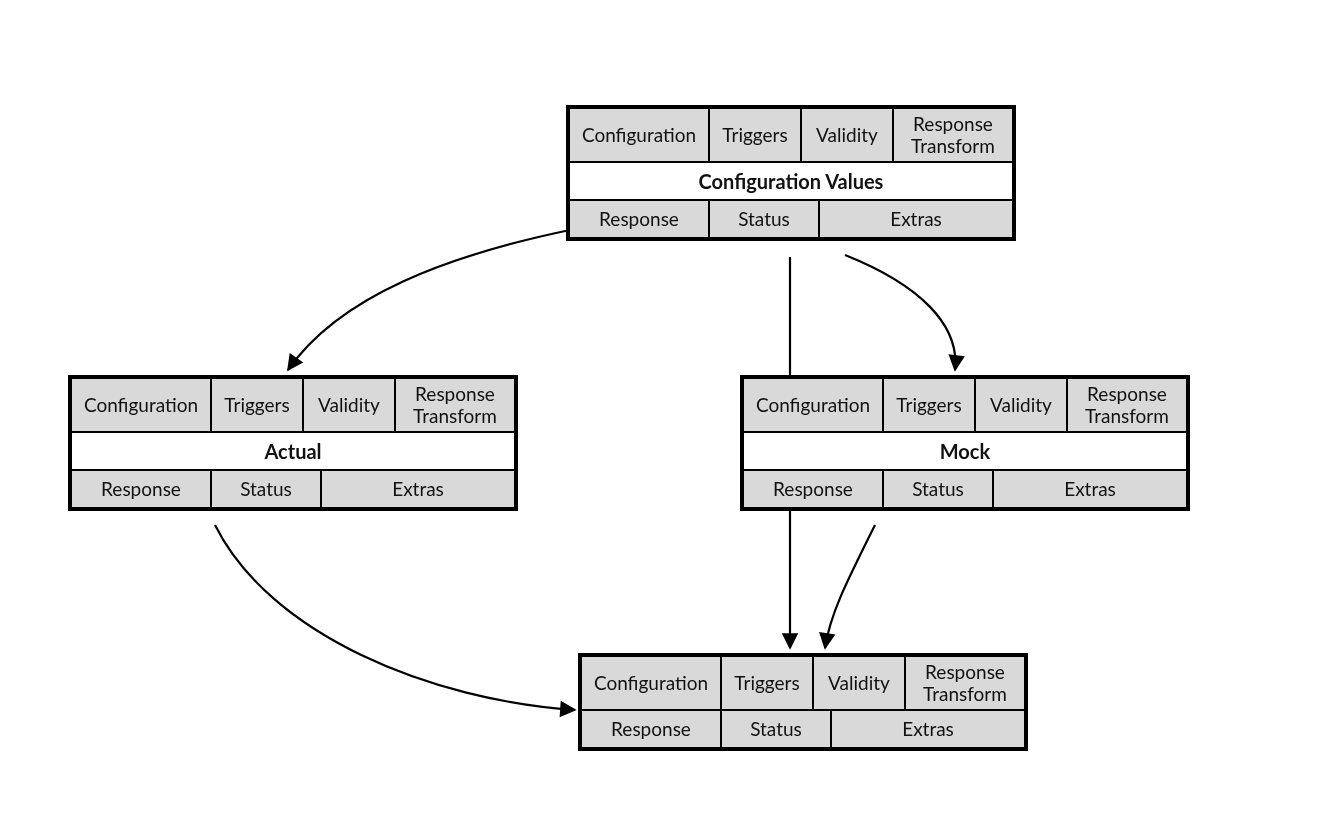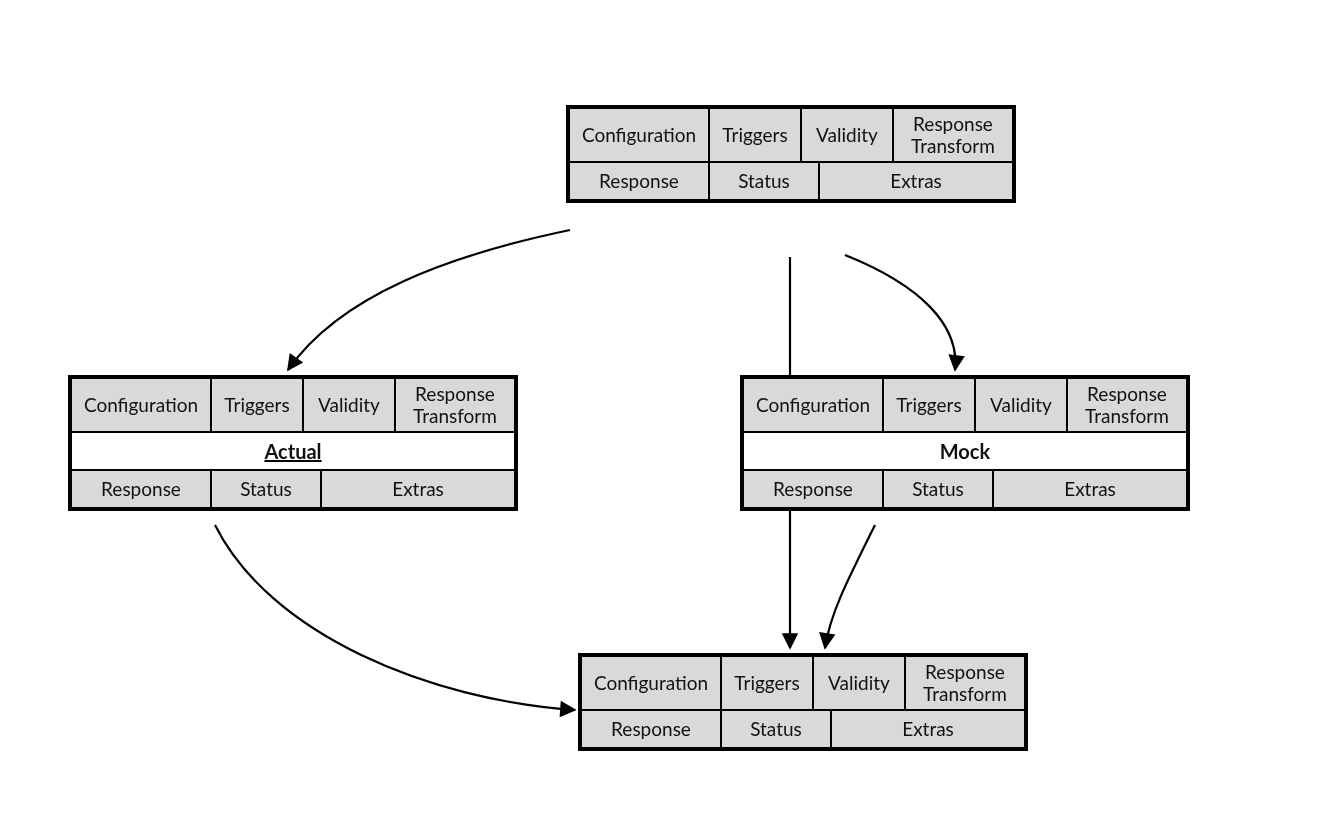--- a/index.html
+++ b/index.html
@@ -81,35 +81,38 @@
     <path d="M 875 480 C 845 540, 830 570, 825 603" fill="none" stroke="#000" stroke-width="2.2" marker-end="url(#arrow)"></path>
   </svg>
 
   <div class="node" style="left:566px; top:60px; width:450px;">
     <div class="row" style="height:54px;">
       <div class="cell" style="flex:0 0 140px;">Configuration</div>
       <div class="cell" style="flex:0 0 92px;">Triggers</div>
       <div class="cell" style="flex:0 0 92px;">Validity</div>
       <div class="cell" style="flex:1 1 auto;">Response Transform</div>
     </div>
+    <div class="row title-row" style="height:38px;">
+      <div class="cell" style="flex:1;">Configuration Values</div>
+    </div>
     <div class="row" style="height:38px;">
       <div class="cell" style="flex:0 0 140px;">Response</div>
       <div class="cell" style="flex:0 0 110px;">Status</div>
       <div class="cell" style="flex:1 1 auto;">Extras</div>
     </div>
   </div>
 
   <div class="node" style="left:68px; top:330px; width:450px;">
     <div class="row" style="height:54px;">
       <div class="cell" style="flex:0 0 140px;">Configuration</div>
       <div class="cell" style="flex:0 0 92px;">Triggers</div>
       <div class="cell" style="flex:0 0 92px;">Validity</div>
       <div class="cell" style="flex:1 1 auto;">Response Transform</div>
     </div>
-    <div class="row title-row" style="height:38px;text-decoration:underline;">
+    <div class="row title-row" style="height:38px;">
       <div class="cell" style="flex:1;">Actual</div>
     </div>
     <div class="row" style="height:38px;">
       <div class="cell" style="flex:0 0 140px;">Response</div>
       <div class="cell" style="flex:0 0 110px;">Status</div>
       <div class="cell" style="flex:1 1 auto;">Extras</div>
     </div>
   </div>
 
   <div class="node" style="left:740px; top:330px; width:450px;">

